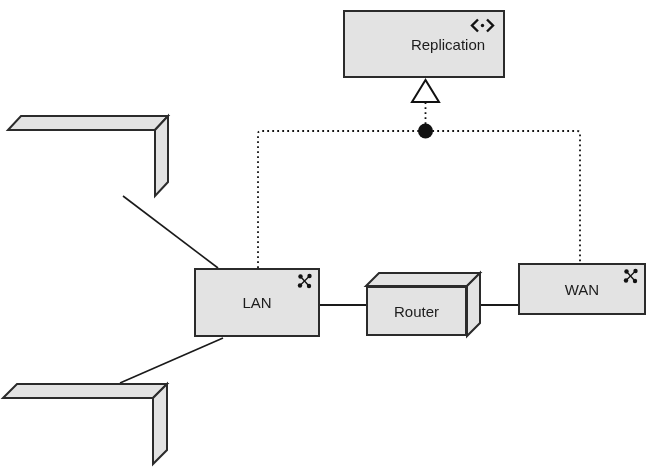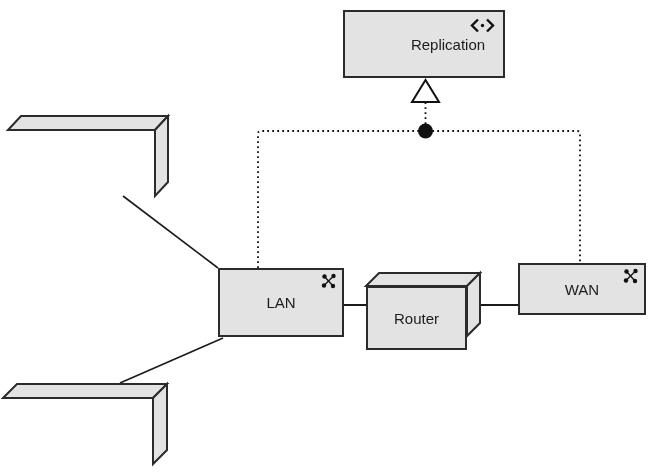--- a/index.html
+++ b/index.html
@@ -78,35 +78,35 @@
       <svg width="27" height="17" viewBox="0 0 27 17">
         <path d="M9,2.5 L3,8.5 L9,14.5" fill="none" stroke="#111" stroke-width="2.4"></path>
         <path d="M18,2.5 L24,8.5 L18,14.5" fill="none" stroke="#111" stroke-width="2.4"></path>
         <circle cx="13.5" cy="8.5" r="1.7" fill="#111"></circle>
       </svg>
     </span>
   </div>
 
 
 
-  <div class="node" style="left:194px; top:268px; width:126px; height:69px;margin-left:24px;">
+  <div class="node" style="left:194px; top:268px; width:126px; height:69px;">
     <span class="label">LAN</span>
     <span class="corner-icon">
       <svg width="16" height="16" viewBox="0 0 16 16">
         <line x1="3.5" y1="3.5" x2="12" y2="13" stroke="#111" stroke-width="1.3"></line>
         <line x1="12.5" y1="3" x2="3" y2="12.5" stroke="#111" stroke-width="1.3"></line>
         <circle cx="3.5" cy="3.5" r="2.2" fill="#111"></circle>
         <circle cx="12.5" cy="3" r="2.2" fill="#111"></circle>
         <circle cx="3" cy="12.5" r="2.2" fill="#111"></circle>
         <circle cx="12" cy="13" r="2.2" fill="#111"></circle>
       </svg>
     </span>
   </div>
 
-  <div class="node" style="left:366px; top:286px; width:101px; height:64px;">
+  <div class="node" style="left:366px; top:286px; width:101px; height:50px;">
     <span class="label">Router</span>
   </div>
 
   <div class="node" style="left:518px; top:263px; width:128px; height:52px;">
     <span class="label">WAN</span>
     <span class="corner-icon">
       <svg width="16" height="16" viewBox="0 0 16 16">
         <line x1="3.5" y1="3.5" x2="12" y2="13" stroke="#111" stroke-width="1.3"></line>
         <line x1="12.5" y1="3" x2="3" y2="12.5" stroke="#111" stroke-width="1.3"></line>
         <circle cx="3.5" cy="3.5" r="2.2" fill="#111"></circle>

